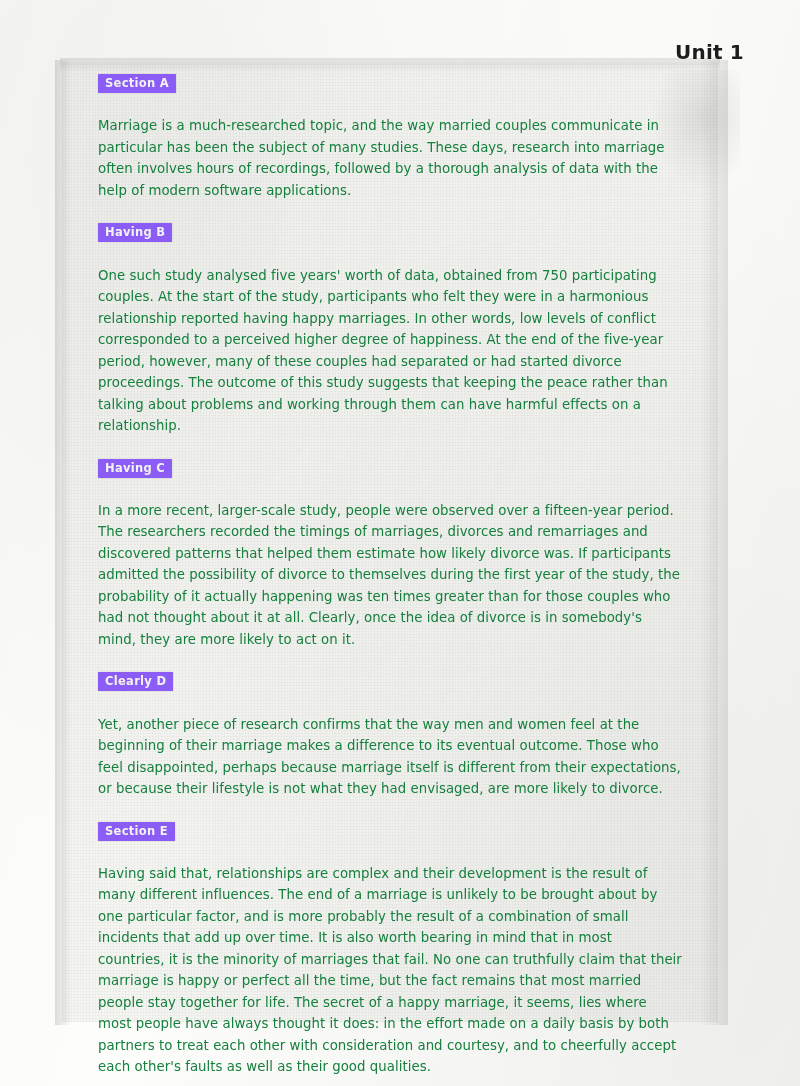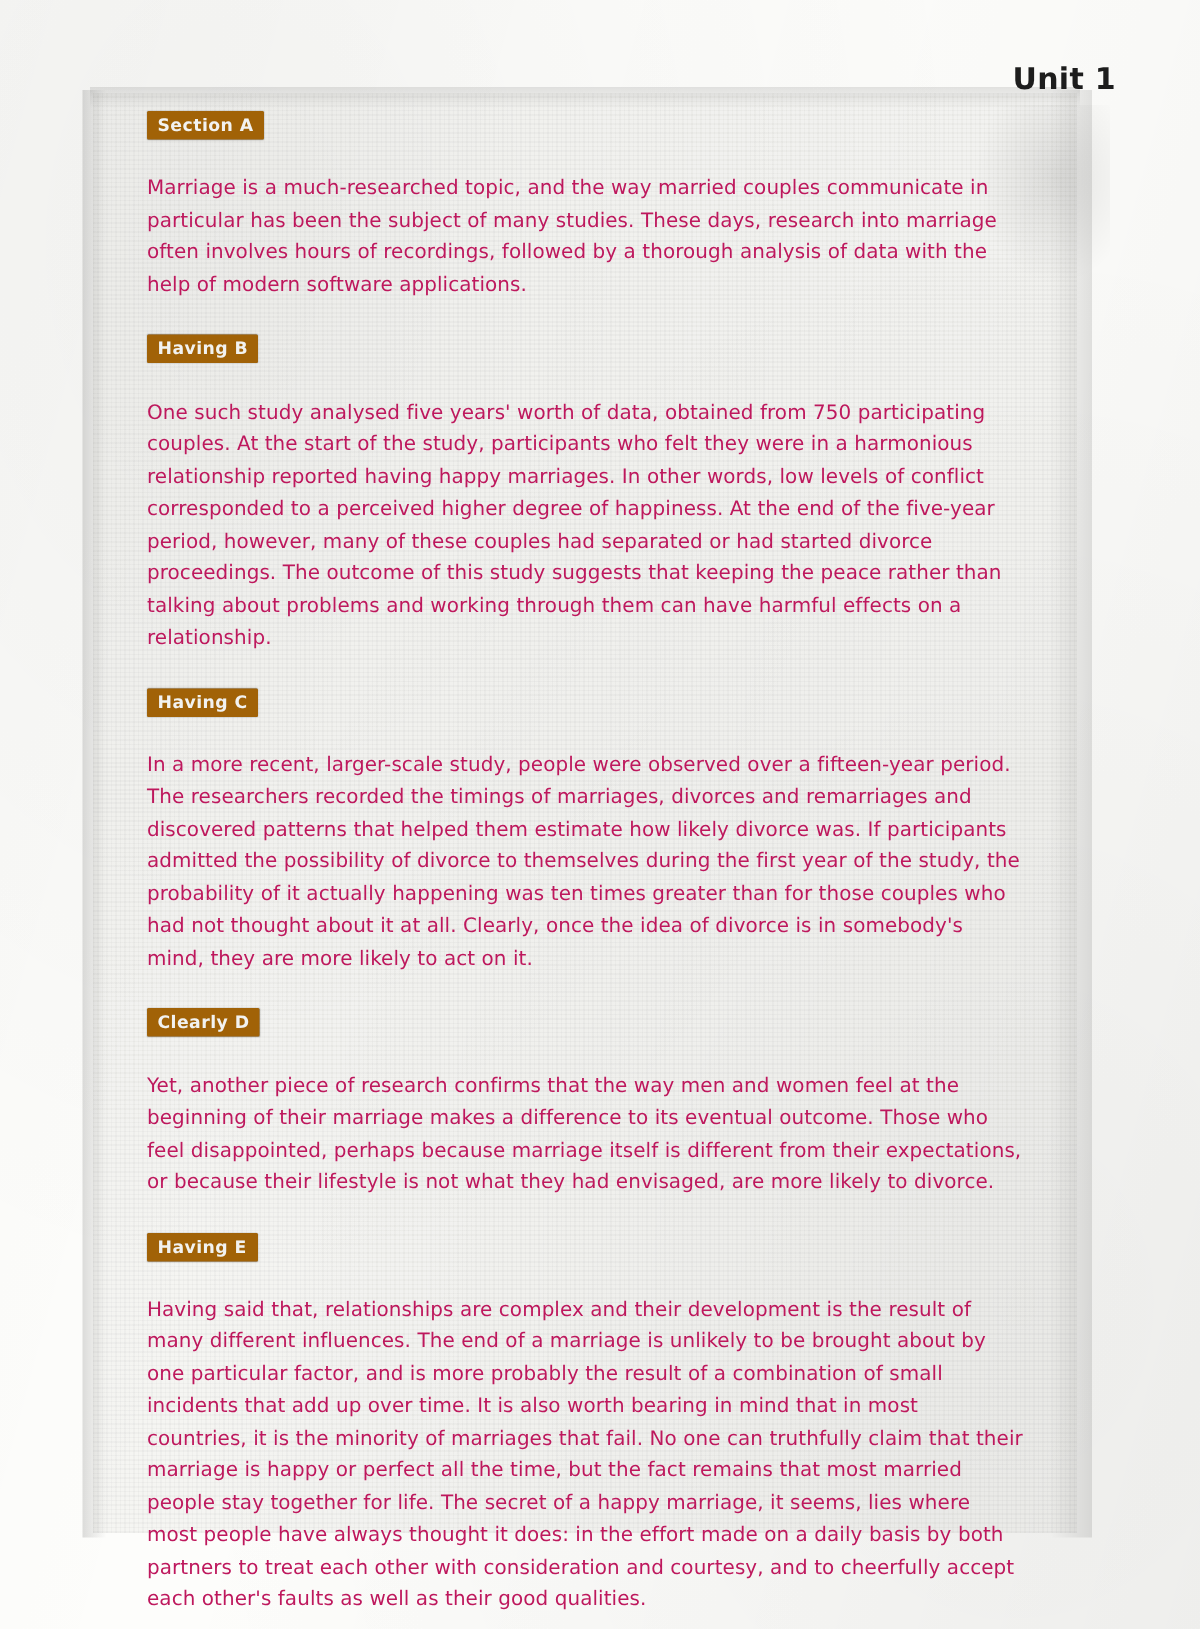--- a/index.html
+++ b/index.html
@@ -91,35 +91,35 @@
     top: 72px;
     width: 584px;
   }
 
   .section-block {
     margin-bottom: 20px;
   }
 
   .section-tag {
     display: inline-block;
-    background: #a16207;
+    background: #8b5cf6;
     color: #f2f2f0;
     font-size: 11.5px;
     font-weight: bold;
     letter-spacing: 0.3px;
     padding: 2px 7px 3px 7px;
     margin-bottom: 9px;
     border-radius: 1px;
     box-shadow: 0 0 1px rgba(0,0,0,0.4);
   }
 
   .section-text {
     font-size: 13.3px;
     line-height: 21.5px;
-    color: #be185d;
+    color: #15803d;
     text-align: left;
     letter-spacing: 0.05px;
   }
 </style>
 </head>
 <body>
 
 <div class="page"></div>
 <div class="scan-texture"></div>
 <div class="edge-shadow-left"></div>
@@ -147,19 +147,19 @@
       <span class="section-tag">Having C</span>
       <p class="section-text">In a more recent, larger-scale study, people were observed over a fifteen-year period. The researchers recorded the timings of marriages, divorces and remarriages and discovered patterns that helped them estimate how likely divorce was. If participants admitted the possibility of divorce to themselves during the first year of the study, the probability of it actually happening was ten times greater than for those couples who had not thought about it at all. Clearly, once the idea of divorce is in somebody's mind, they are more likely to act on it.</p>
     </div>
 
     <div class="section-block">
       <span class="section-tag">Clearly D</span>
       <p class="section-text">Yet, another piece of research confirms that the way men and women feel at the beginning of their marriage makes a difference to its eventual outcome. Those who feel disappointed, perhaps because marriage itself is different from their expectations, or because their lifestyle is not what they had envisaged, are more likely to divorce.</p>
     </div>
 
     <div class="section-block">
-      <span class="section-tag">Having E</span>
+      <span class="section-tag">Section E</span>
       <p class="section-text">Having said that, relationships are complex and their development is the result of many different influences. The end of a marriage is unlikely to be brought about by one particular factor, and is more probably the result of a combination of small incidents that add up over time. It is also worth bearing in mind that in most countries, it is the minority of marriages that fail. No one can truthfully claim that their marriage is happy or perfect all the time, but the fact remains that most married people stay together for life. The secret of a happy marriage, it seems, lies where most people have always thought it does: in the effort made on a daily basis by both partners to treat each other with consideration and courtesy, and to cheerfully accept each other's faults as well as their good qualities.</p>
     </div>
 
   </div>
 
 </div>
 
 </body></html>

